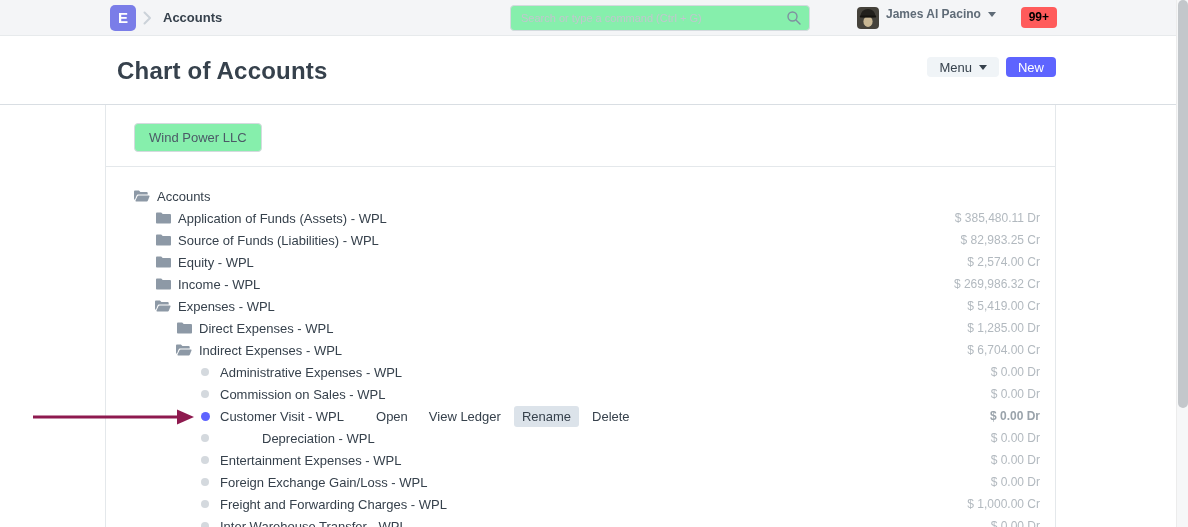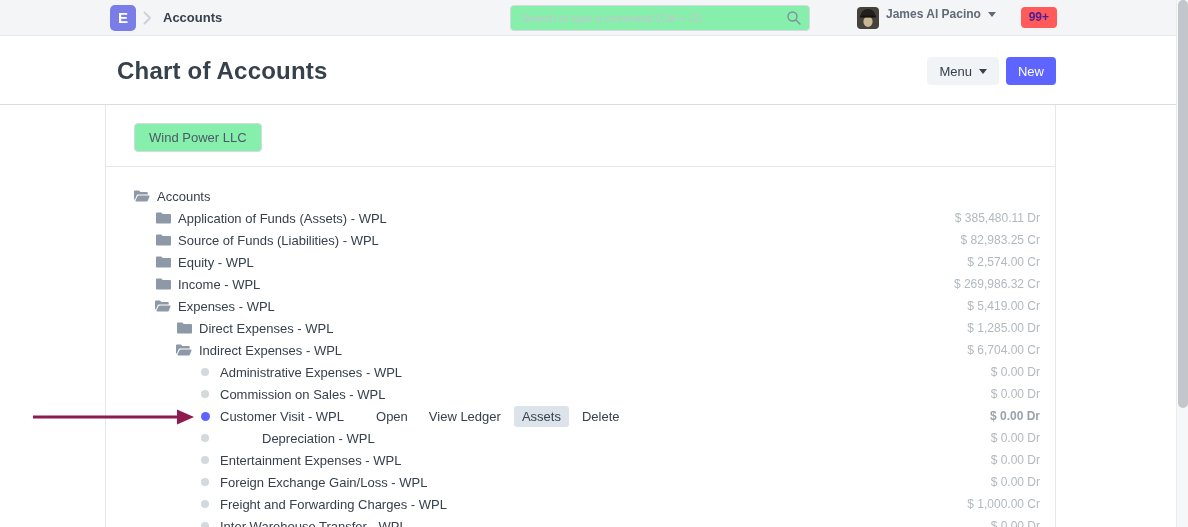--- a/index.html
+++ b/index.html
@@ -47,34 +47,34 @@
   .user-name { font-size:12px; font-weight:700; color:#5f6b77; }
   .caret {
     display:inline-block; width:0; height:0;
     border-left:4px solid transparent; border-right:4px solid transparent;
     border-top:5px solid #5f6b77;
   }
   .caret.dark { border-top-color:#36414c; margin-left:7px; }
   .notif-badge {
     position:absolute; right:131px; top:7px; height:21px; line-height:21px;
     padding:0 8px; background:#ff5b5b; border-radius:4px;
-    color:#4c1d95; font-size:12px; font-weight:700; cursor:pointer;text-align:right;
+    color:#000000; font-size:12px; font-weight:700; cursor:pointer;text-align:right;
   }
 
   
   .page-head {
     position:absolute; top:36px; left:0; width:1188px; height:69px;
     background:#fff; border-bottom:1px solid #d9dee3;
   }
   .page-title {
     position:absolute; left:117px; top:21px;
     font-size:24px; font-weight:700; color:#36414c; letter-spacing:.2px;
   }
   .page-actions { position:absolute; right:132px; top:21px; display:flex; gap:7px; }
-  .btn { height:28px; border:none; border-radius:4px; font-family:"Liberation Sans", sans-serif;
+  .btn { height:20px; border:none; border-radius:4px; font-family:"Liberation Sans", sans-serif;
          font-size:13px; padding:4px 12px; cursor:pointer; display:flex; align-items:center; }
   .btn-default { background:#f0f4f7; color:#36414c; }
   .btn-primary { background:#5e64ff; color:#fff; font-weight:400; }
 
   
   .card {
     position:absolute; top:105px; left:105px; width:951px; height:422px;
     background:#fff; border-left:1px solid #e4e8eb; border-right:1px solid #e4e8eb;
   }
   .filter-section { position:relative; height:62px; border-bottom:1px solid #e4e8eb; }
@@ -273,21 +273,21 @@
   </div>
 
   <div class="tree-row selected" style="padding-left: 91px;">
     <span class="node-icon">
             <span class="dot sel"></span>
           </span>
     <span class="node-label">Customer Visit - WPL</span>
     <span class="node-toolbar">
             <button class="tb-btn">Open</button>
             <button class="tb-btn">View Ledger</button>
-            <button class="tb-btn hl">Assets</button>
+            <button class="tb-btn hl">Rename</button>
             <button class="tb-btn">Delete</button>
           </span>
           <span class="node-amount bold">$ 0.00 Dr</span>
   </div>
 
   <div class="tree-row" style="padding-left: 91px; gap: 42px;">
     <span class="node-icon">
             <span class="dot"></span>
           </span>
     <span class="node-label">Depreciation - WPL</span>

